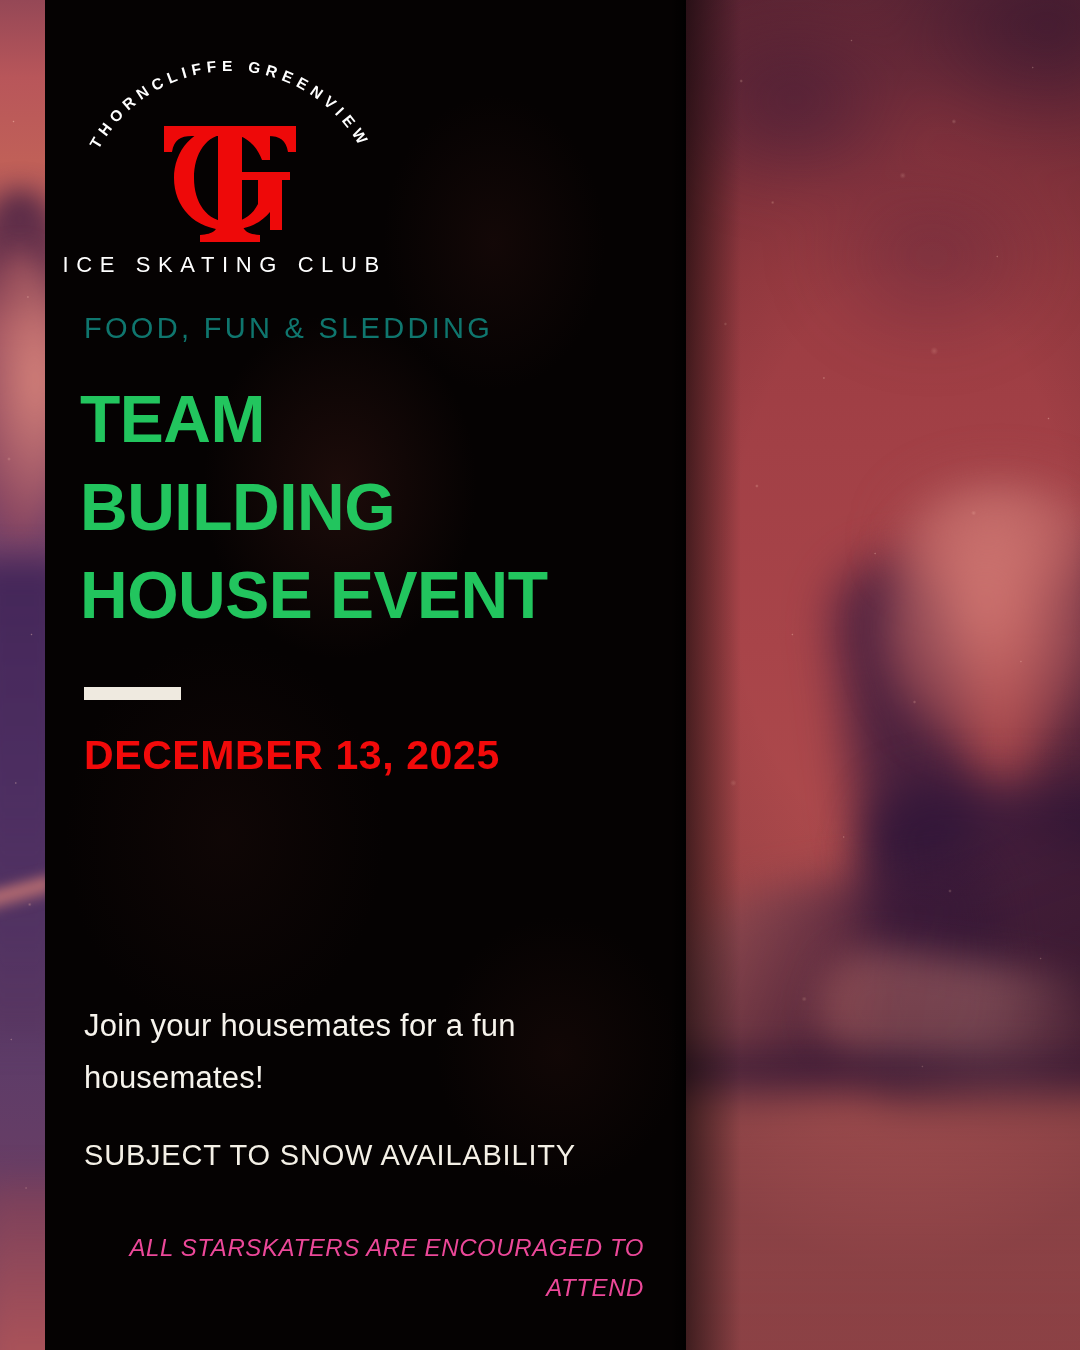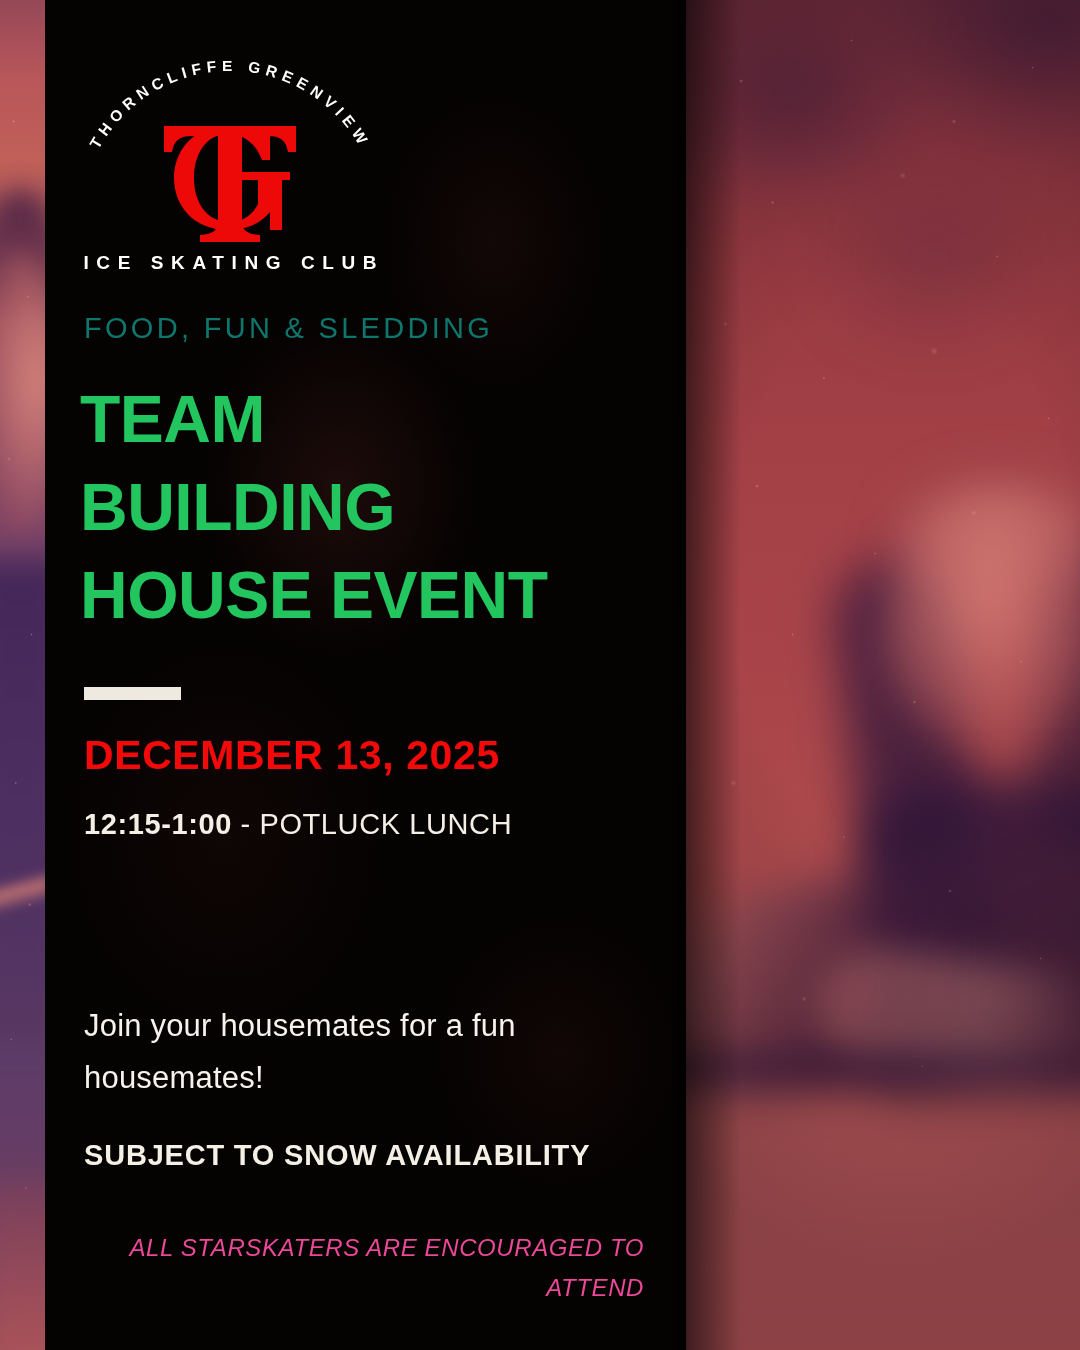--- a/index.html
+++ b/index.html
@@ -217,24 +217,24 @@
     font-weight:700;
     letter-spacing:5.4px;
   }
   .mono{
     position:absolute;left:0;top:78px;width:350px;height:140px;
     text-align:center;
   }
   .mono svg{display:block;margin:0 auto;}
   .logo-sub{
     position:absolute;left:0;top:222px;width:350px;
-    text-align:center;
+    text-align:left;
     color:#ffffff;
-    font-size:19px;
-    font-weight:700;
+    font-size:22px;
+    font-weight:400;
     letter-spacing:7.6px;
     text-indent:7.6px;
   }
 
   
   .content{position:absolute;left:84px;top:0;width:560px;}
 
   .kicker{
     position:absolute;top:312px;left:0;
     color:#0f766e;
@@ -287,21 +287,21 @@
     line-height:52px;
     font-weight:400;
     letter-spacing:0.2px;
   }
 
   .note{
     position:absolute;top:1134px;left:0;width:560px;
     color:#f4f0e6;
     font-size:29px;
     line-height:43px;
-    font-weight:700;
+    font-weight:400;
     letter-spacing:0.8px;
   }
   .note-sub{
     position:absolute;top:1228px;left:0;width:560px;
     color:#ec4899;
     font-size:24px;
     line-height:40px;
     font-weight:400;
     font-style:italic;
     letter-spacing:0.6px;
@@ -389,23 +389,20 @@
 
     <div class="headline">TEAM
 BUILDING
 HOUSE EVENT</div>
 
     <div class="rule"></div>
 
     <div class="date">DECEMBER 13, 2025</div>
 
     <div class="sched">
-      <div class="sched-line">
-        <b>12:15-1:00</b><span> - </span><span>POTLUCK LUNCH</span>
-      </div>
     </div>
 
     <div class="blurb">Join your housemates for a fun housemates!</div>
 
     <div class="note">SUBJECT TO SNOW AVAILABILITY</div>
 
     <div class="note-sub">ALL STARSKATERS ARE ENCOURAGED TO ATTEND</div>
 
   </div>
 

